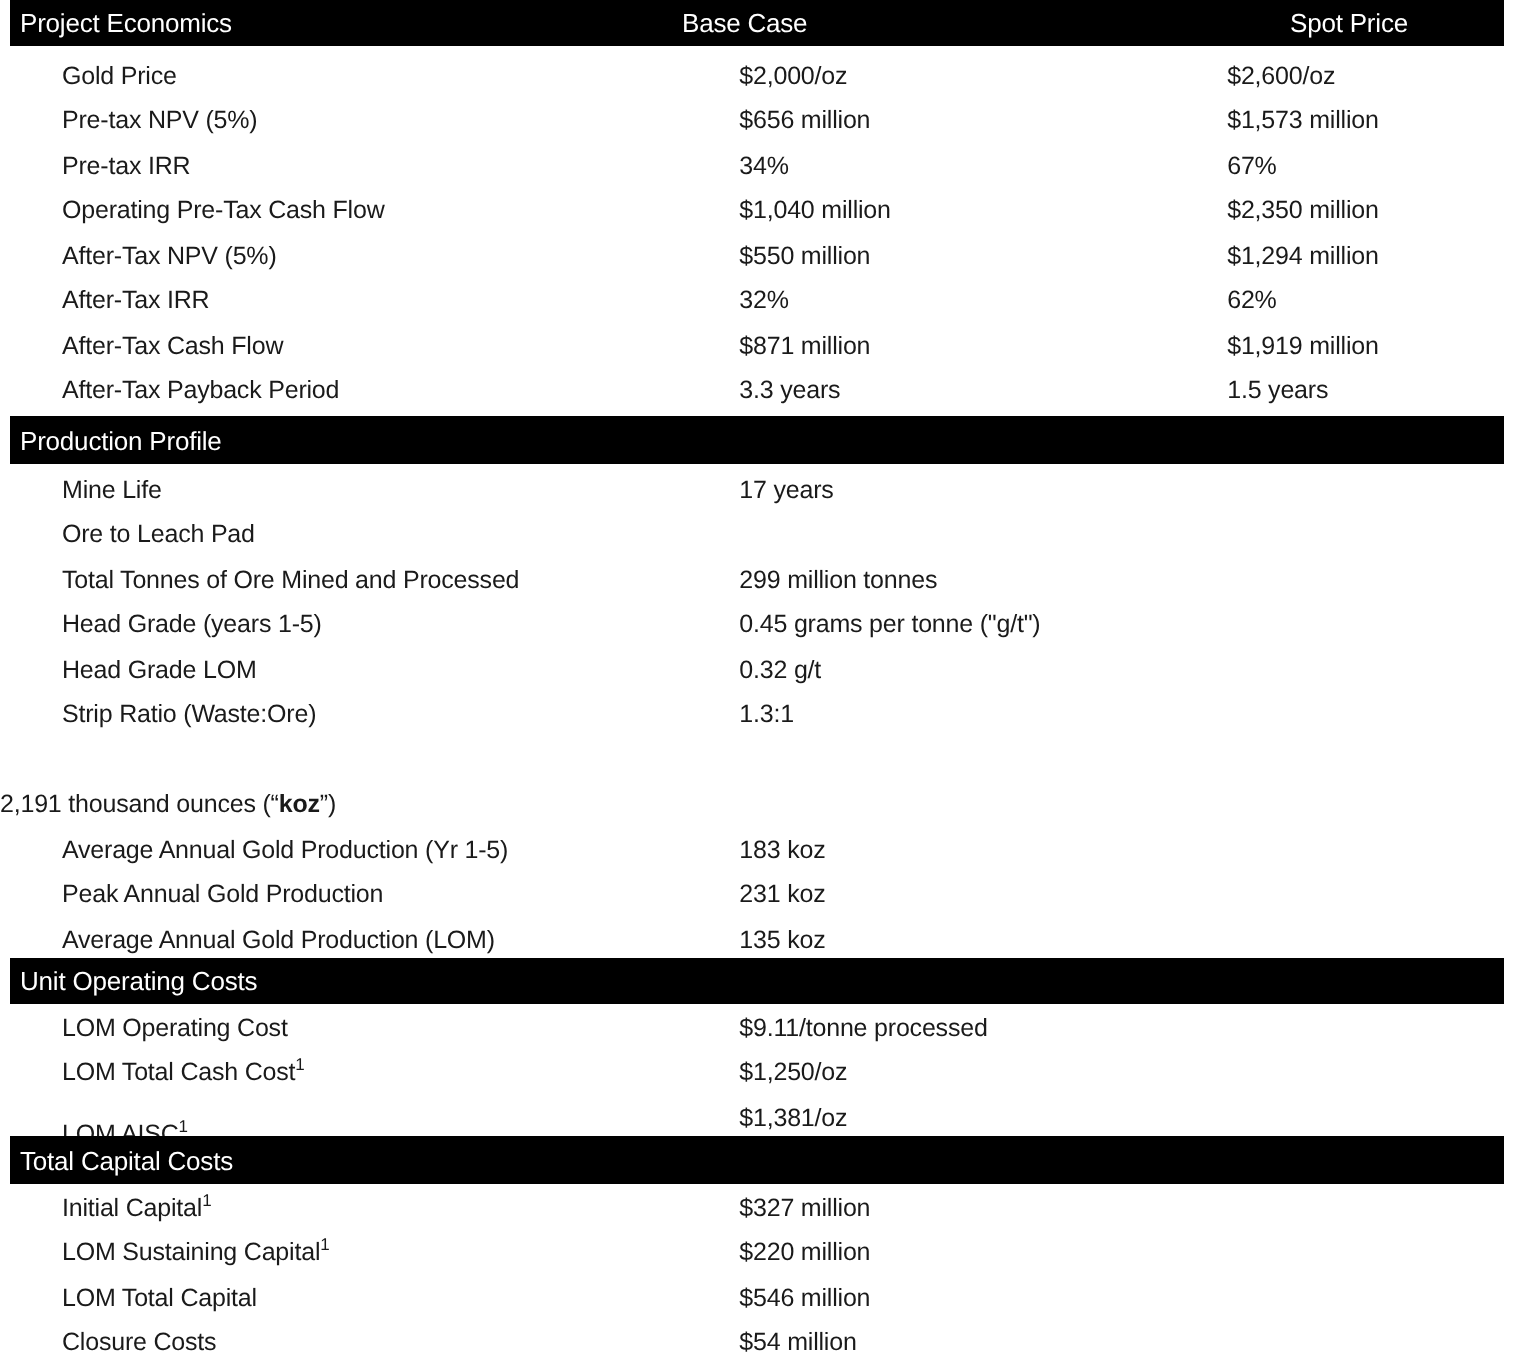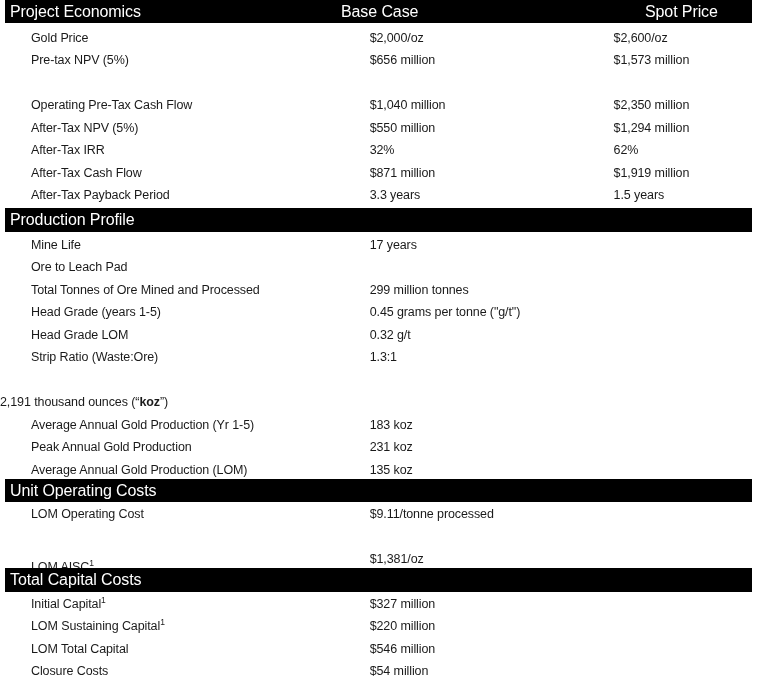--- a/index.html
+++ b/index.html
@@ -28,21 +28,21 @@
     left: 5px;
     width: 747px;
     background: #000000;
     color: #ffffff;
     display: flex;
     align-items: center;
     box-sizing: border-box;
     padding-left: 5px;
   }
   .section-bar .cell {
-    font-size: 16px;
+    font-size: 13px;
     line-height: 1;
     letter-spacing: -0.1px;
     white-space: nowrap;
   }
   .section-bar .c1 { width: 336px; }
   .section-bar .c2 { width: 299px; }
   .section-bar .c3 { width: 100px; }
 
   
   .data-row {
@@ -83,20 +83,25 @@
     <div class="data-row" style="top: 27px;">
       <div class="cell c1" style="width: 385px;"><span>Gold Price</span></div>
       <div class="cell c2" style="width: 255px;">$2,000/oz</div>
       <div class="cell c3">$2,600/oz</div>
     </div>
     <div class="data-row" style="top: 49.5px;">
       <div class="cell c1" style="width: 385px;"><span>Pre-tax NPV (5%)</span></div>
       <div class="cell c2" style="width: 255px;">$656 million</div>
       <div class="cell c3">$1,573 million</div>
     </div>
+    <div class="data-row" style="top: 72px;">
+      <div class="cell c1" style="width: 385px;"><span>Pre-tax IRR</span></div>
+      <div class="cell c2" style="width: 255px;">34%</div>
+      <div class="cell c3">67%</div>
+    </div>
     <div class="data-row" style="top: 94.5px;">
       <div class="cell c1" style="width: 385px;"><span>Operating Pre-Tax Cash Flow</span></div>
       <div class="cell c2" style="width: 255px;">$1,040 million</div>
       <div class="cell c3">$2,350 million</div>
     </div>
     <div class="data-row" style="top: 117px;">
       <div class="cell c1" style="width: 385px;"><span>After-Tax NPV (5%)</span></div>
       <div class="cell c2" style="width: 255px;">$550 million</div>
       <div class="cell c3">$1,294 million</div>
     </div>
@@ -171,20 +176,25 @@
     <div class="section-bar" style="top: 479px; height: 23px;">
       <div class="cell c1" style="width: 331px;">Unit Operating Costs</div>
       <div class="cell c2" style="width: 304px;"></div>
       <div class="cell c3"></div>
     </div>
     <div class="data-row" style="top: 503px;">
       <div class="cell c1" style="width: 385px;"><span>LOM Operating Cost</span></div>
       <div class="cell c2" style="width: 255px;">$9.11/tonne processed</div>
       <div class="cell c3"></div>
     </div>
+    <div class="data-row" style="top: 525.5px;">
+      <div class="cell c1" style="width: 385px;"><span>LOM Total Cash Cost</span><sup>1</sup></div>
+      <div class="cell c2" style="width: 255px;">$1,250/oz</div>
+      <div class="cell c3"></div>
+    </div>
     <div class="data-row" style="top: 548px;">
       <div class="cell c1" style="width: 385px; margin-top: 16px;"><span>LOM AISC</span><sup>1</sup></div>
       <div class="cell c2" style="width: 255px;">$1,381/oz</div>
       <div class="cell c3"></div>
     </div>
     <div class="section-bar" style="top: 568px; height: 24px;">
       <div class="cell c1" style="width: 331px;">Total Capital Costs</div>
       <div class="cell c2" style="width: 304px;"></div>
       <div class="cell c3"></div>
     </div>

